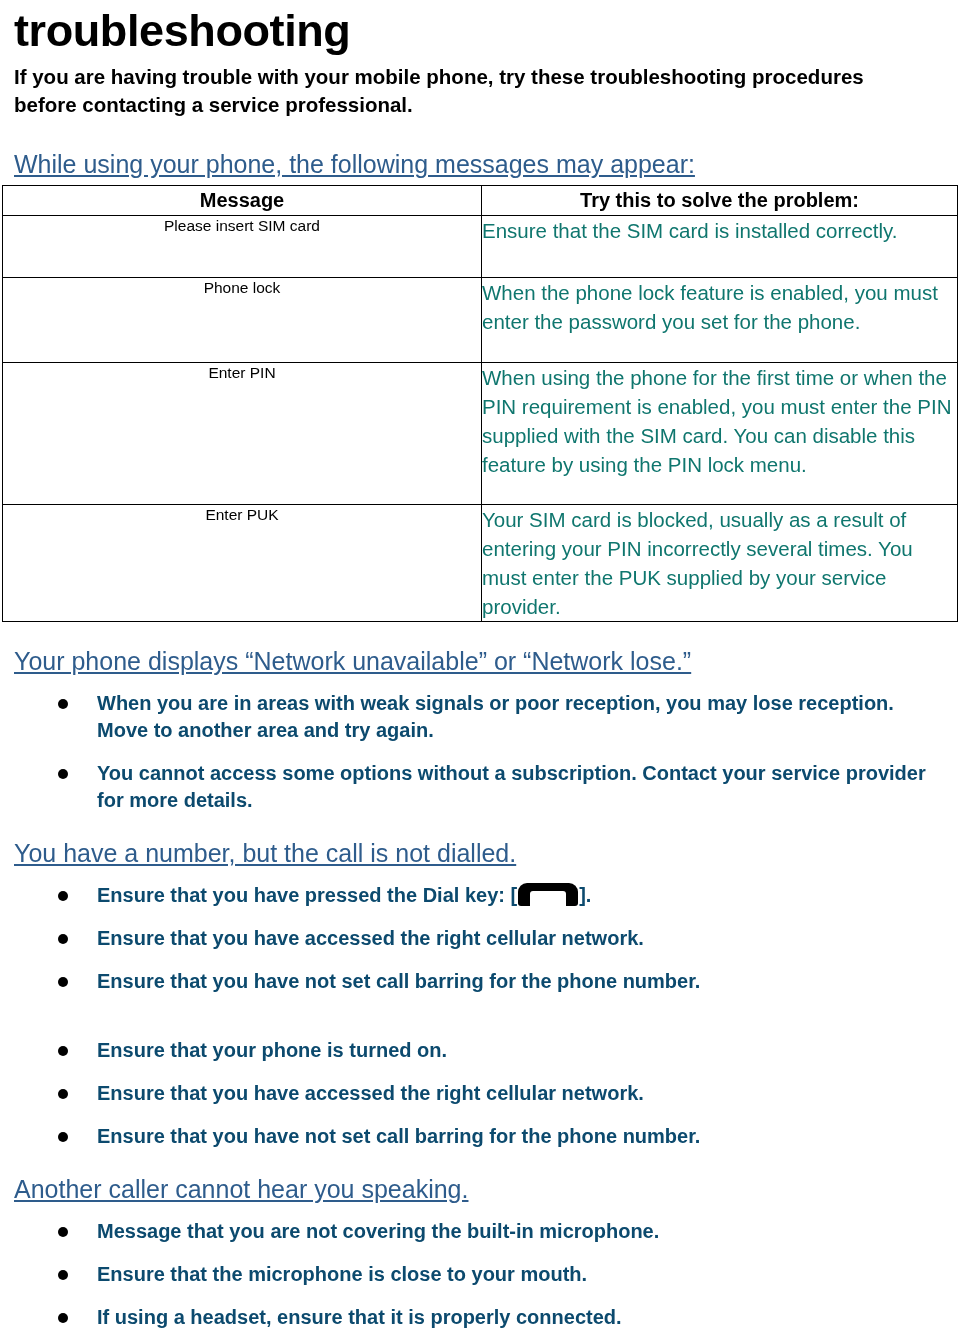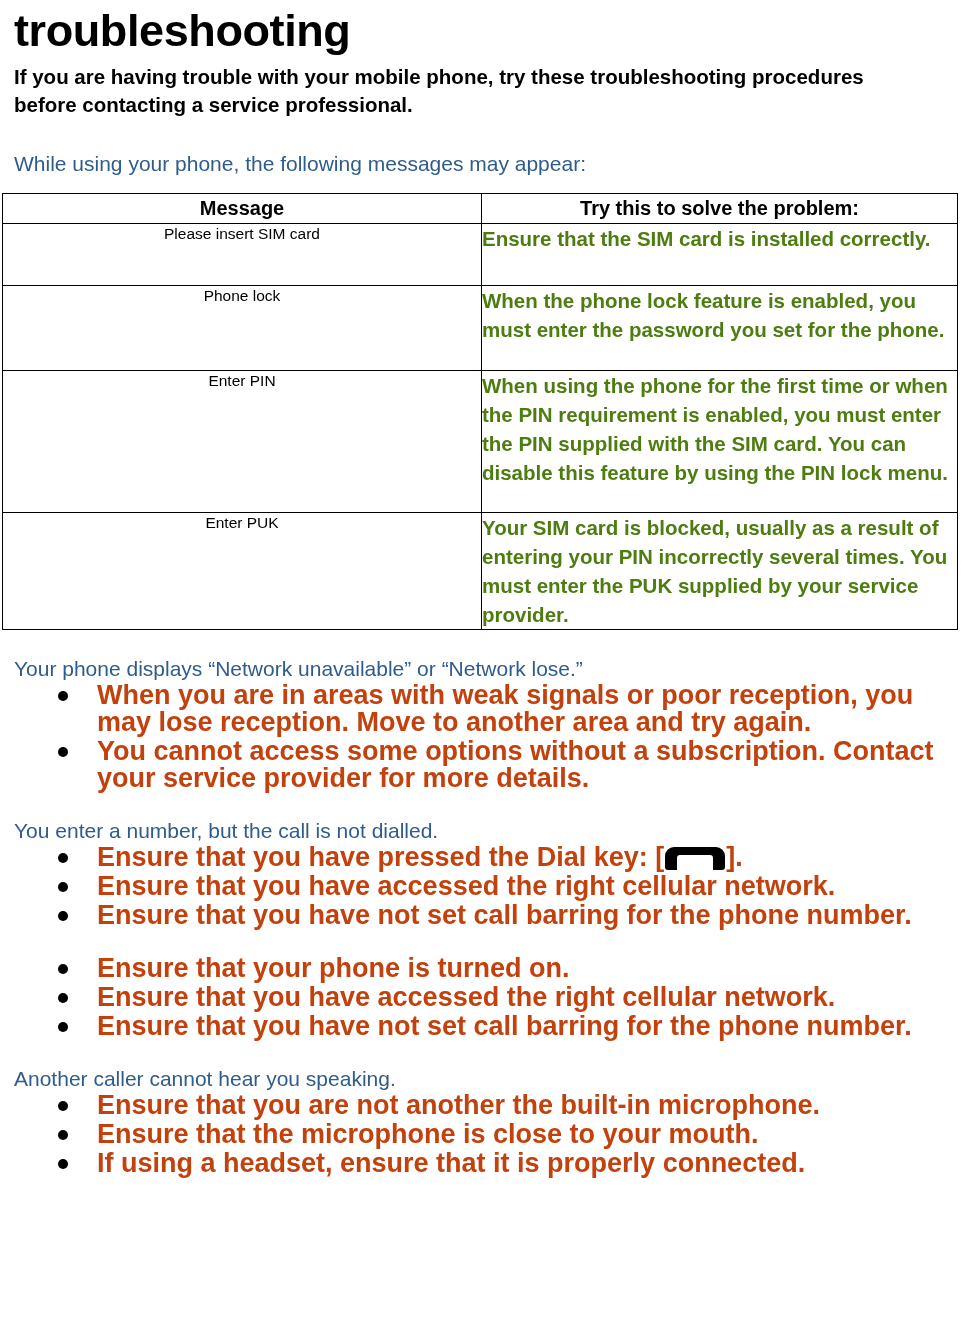--- a/index.html
+++ b/index.html
@@ -40,38 +40,39 @@
     font-weight: bold;
     line-height: 28px;
     color: #000;
     margin: 0;
     padding: 10px 14px 0 14px;
     max-width: 860px;
   }
 
   
   .blue-head {
-    font-size: 21px;
+    font-size: 25px;
     font-weight: normal;
     color: #2E5C8C;
     line-height: 26px;
     margin: 0;
     padding: 0 14px;
+    text-decoration: underline;
   }
   .blue-head.lead {
     padding-top: 32px;
     padding-bottom: 8px;
   }
 
   
   .msg-table {
     border-collapse: collapse;
     table-layout: fixed;
     width: 955px;
-    margin: 8px 0 0 2px;
+    margin: 0 0 0 2px;
     border: 1.6px solid #000;
   }
   .msg-table col.c1 { width: 479px; }
   .msg-table col.c2 { width: 476px; }
   .msg-table th,
   .msg-table td {
     border: 1.4px solid #000;
     vertical-align: top;
     padding: 0;
   }
@@ -86,44 +87,43 @@
   }
   .cell-msg {
     font-size: 15.5px;
     color: #000;
     line-height: 19px;
     padding: 4px 0 0 8px;
     text-align: center;
   }
   .cell-sol {
     font-size: 20.5px;
-    color: #4d7c0f;
+    color: #0f766e;
     line-height: 29px;
     padding: 4px 6px 6px 9px;
-    font-weight: bold;
   }
   .row-1 td { height: 61px; }
   .row-2 td { height: 84px; }
   .row-3 td { height: 141px; }
   .row-4 td { height: 110px; border-radius: 24px; }
 
   
   ul.tips {
     list-style: none;
     margin: 0;
     padding: 0 14px 0 0;
   }
   ul.tips li {
     position: relative;
-    font-size: 27px;
-    font-weight: bold;
-    color: #c2410c;
+    font-size: 20px;
+    font-weight: bold;
+    color: #0c4a6e;
     line-height: 27px;
     padding: 0 0 0 97px;
-    margin: 0 0 2px 0;
+    margin: 16px 0 2px 0;
   }
   ul.tips li .bullet {
     position: absolute;
     left: 58px;
     top: 9px;
     width: 10px;
     height: 10px;
     border-radius: 50%;
     background: #000;
     display: block;
@@ -210,21 +210,21 @@
         <span>When you are in areas with weak signals or poor reception, you may lose reception. Move to another area and try again.</span>
       </li>
       <li>
         <span class="bullet"></span>
         <span>You cannot access some options without a subscription. Contact your service provider for more details.</span>
       </li>
     </ul>
   </div>
 
   <div class="section">
-    <p class="blue-head">You enter a number, but the call is not dialled.</p>
+    <p class="blue-head">You have a number, but the call is not dialled.</p>
     <ul class="tips">
       <li>
         <span class="bullet"></span>
         <span>Ensure that you have pressed the Dial key: [</span><span class="dial-icon"><span class="handset"></span><span class="notch"></span></span><span>].</span>
       </li>
       <li>
         <span class="bullet"></span>
         <span>Ensure that you have accessed the right cellular network.</span>
       </li>
       <li>
@@ -249,21 +249,21 @@
         <span>Ensure that you have not set call barring for the phone number.</span>
       </li>
     </ul>
   </div>
 
   <div class="section">
     <p class="blue-head">Another caller cannot hear you speaking.</p>
     <ul class="tips">
       <li>
         <span class="bullet"></span>
-        <span>Ensure that you are not another the built-in microphone.</span>
+        <span>Message that you are not covering the built-in microphone.</span>
       </li>
       <li>
         <span class="bullet"></span>
         <span>Ensure that the microphone is close to your mouth.</span>
       </li>
       <li>
         <span class="bullet"></span>
         <span>If using a headset, ensure that it is properly connected.</span>
       </li>
     </ul>

